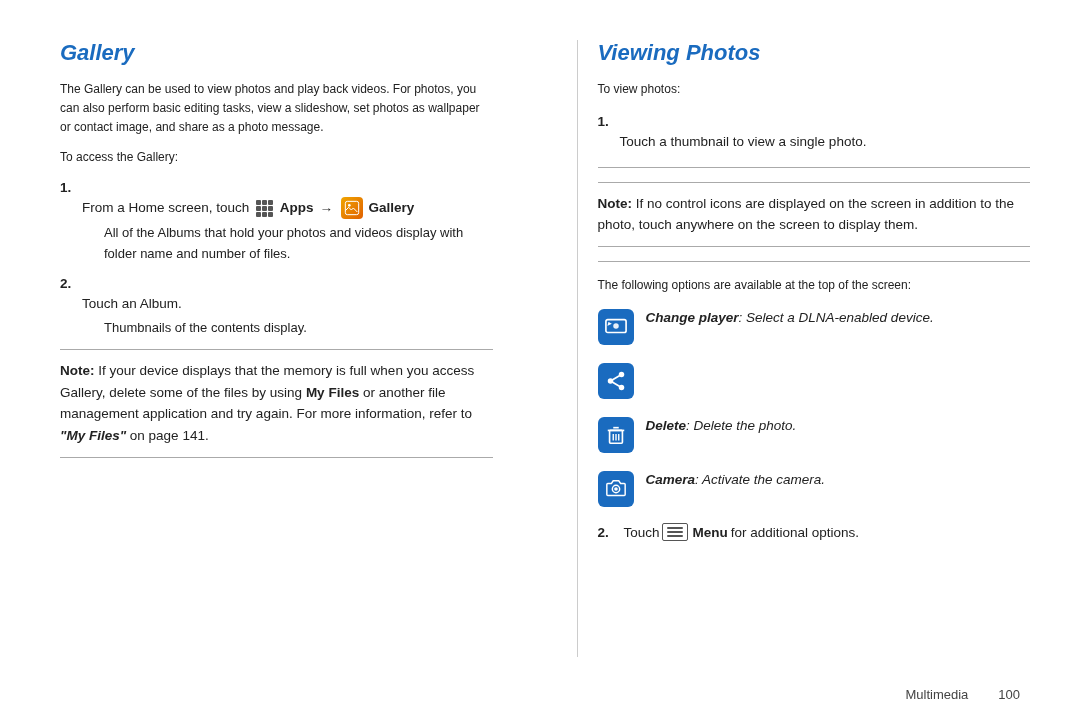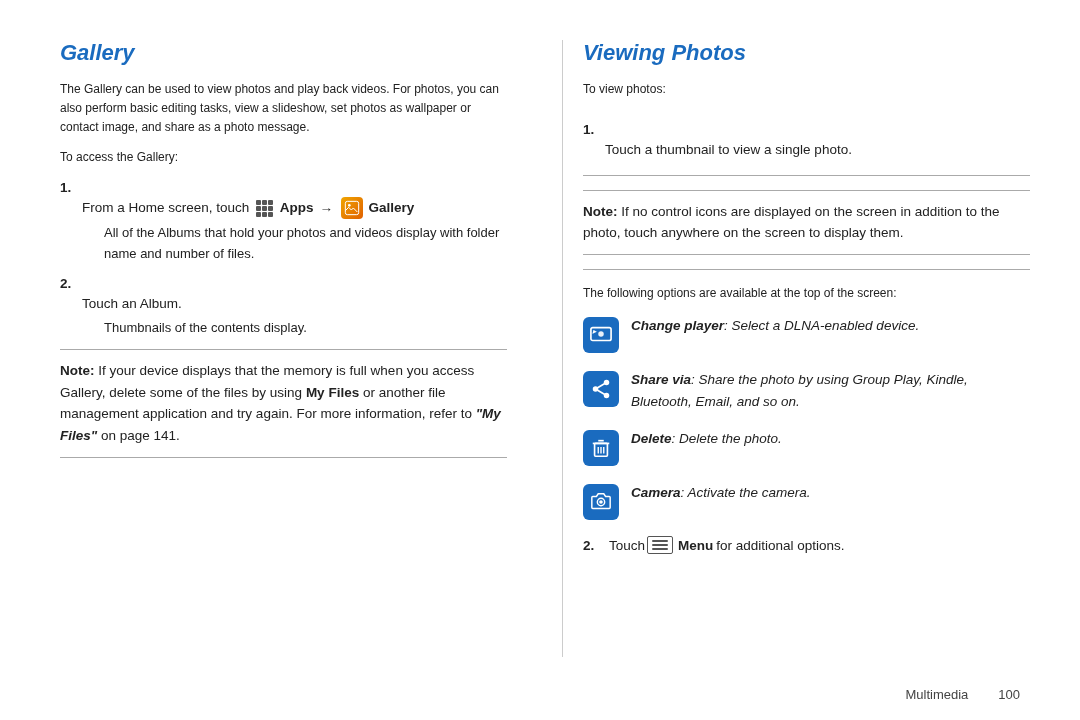--- a/index.html
+++ b/index.html
@@ -12,21 +12,21 @@
       height: 720px;
       overflow: hidden;
       display: flex;
       flex-direction: column;
     }
     .page-content {
       display: flex;
       flex-direction: row;
       flex: 1;
       padding: 40px 50px 30px 60px;
-      gap: 35px;
+      gap: 64px;
     }
     .left-col {
       flex: 1;
       padding-right: 20px;
     }
     .right-col {
       flex: 1;
       padding-left: 20px;
       border-left: 1px solid #ccc;
     }
@@ -176,21 +176,21 @@
       font-size: 13px;
       color: #444;
       gap: 30px;
     }
     .divider-h {
       border: none;
       border-top: 1.5px solid #aaa;
       margin: 14px 0;
     }
     .to-view {
-      margin-bottom: 20px;
+      margin-bottom: 12px;
     }
   </style>
 </head>
 <body>
 
 <div class="page-content">
 
   <div class="left-col">
     <div class="section-title">Gallery</div>
     <p>The Gallery can be used to view photos and play back videos. For photos, you can also perform basic editing tasks, view a slideshow, set photos as wallpaper or contact image, and share as a photo message.</p>
@@ -284,23 +284,20 @@
       <li class="feature-item">
         <div class="feature-icon-box">
           <svg xmlns="http://www.w3.org/2000/svg" viewBox="0 0 24 24">
             <circle cx="18" cy="5" r="3" fill="white"></circle>
             <circle cx="6" cy="12" r="3" fill="white"></circle>
             <circle cx="18" cy="19" r="3" fill="white"></circle>
             <line x1="6" y1="12" x2="18" y2="5" stroke="white" stroke-width="1.8"></line>
             <line x1="6" y1="12" x2="18" y2="19" stroke="white" stroke-width="1.8"></line>
           </svg>
         </div>
-        <div class="feature-desc">
-          <span class="bold-text">Share via</span><span>: Share the photo by using Group Play, Kindle, Bluetooth, Email, and so on.</span>
-        </div>
       </li>
 
       <li class="feature-item">
         <div class="feature-icon-box">
           <svg xmlns="http://www.w3.org/2000/svg" viewBox="0 0 24 24">
             <rect x="5" y="7" width="14" height="14" rx="1" fill="none" stroke="white" stroke-width="1.8"></rect>
             <line x1="3" y1="7" x2="21" y2="7" stroke="white" stroke-width="1.8"></line>
             <line x1="9" y1="4" x2="15" y2="4" stroke="white" stroke-width="1.8"></line>
             <line x1="9" y1="11" x2="9" y2="18" stroke="white" stroke-width="1.5"></line>
             <line x1="12" y1="11" x2="12" y2="18" stroke="white" stroke-width="1.5"></line>

